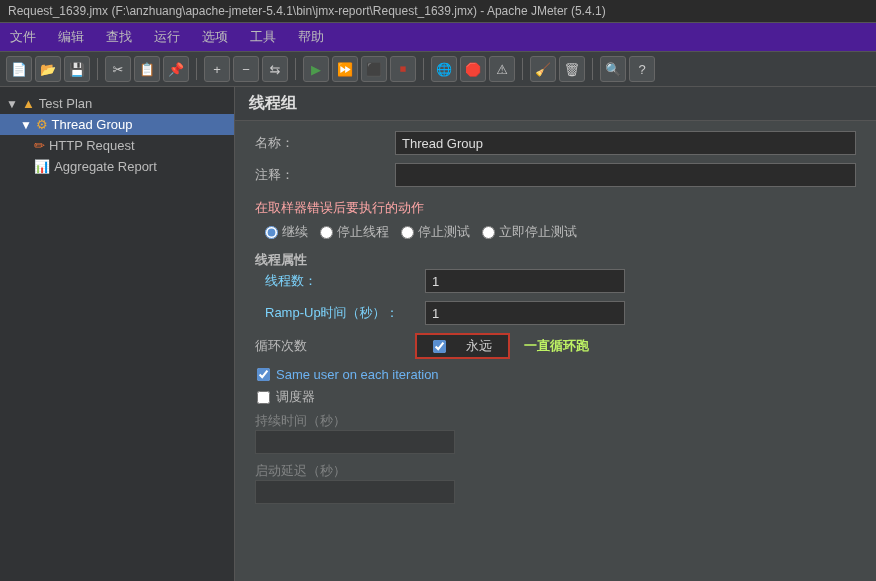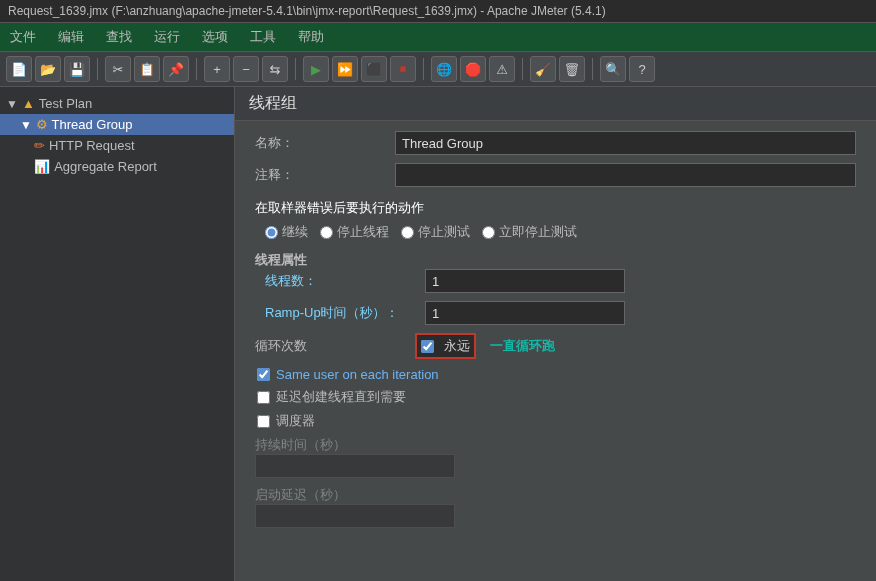--- a/index.html
+++ b/index.html
@@ -12,21 +12,21 @@
       font-size: 12px;
       padding: 4px 8px;
       border-bottom: 1px solid #555;
       white-space: nowrap;
       overflow: hidden;
       text-overflow: ellipsis;
     }
 
     
     .menu-bar {
-      background: #14532d;
+      background: #4c1d95;
       border-bottom: 1px solid #555;
       padding: 3px 6px;
       display: flex;
       gap: 14px;
       color: #bbb;
       font-size: 13px;
     }
     .menu-bar span { cursor: pointer; padding: 2px 4px; }
 
     
@@ -86,21 +86,21 @@
       overflow-y: auto;
       padding: 0;
     }
 
     
     .section-header {
       background: #3c3f41;
       border-bottom: 1px solid #555;
       padding: 6px 14px;
       font-size: 16px;
-      font-weight: normal;
+      font-weight: bold;
       color: #ddd;
     }
 
     .form-area {
       padding: 10px 20px;
     }
 
     .form-row {
       display: flex;
       align-items: center;
@@ -118,21 +118,21 @@
       border: 1px solid #666;
       color: #ddd;
       padding: 3px 6px;
       font-size: 13px;
       flex: 1;
       height: 24px;
     }
 
     
     .subsection-label {
-      color: #ffffff;
+      color: #fca5a5;
       font-size: 13px;
       margin-bottom: 6px;
       padding-top: 4px;
     }
 
     .radio-group {
       display: flex;
       align-items: center;
       gap: 12px;
       flex-wrap: wrap;
@@ -187,28 +187,28 @@
     }
     .loop-label {
       color: #bbb;
       font-size: 13px;
       min-width: 160px;
     }
     .forever-box {
       display: flex;
       align-items: center;
       border: 2px solid #c0392b;
-      padding: 2px 4px;
+      padding: 2px 16px;
       background: #2b2b2b;
-      gap: 10px;
+      gap: 20px;
     }
     .forever-box input[type="checkbox"] { accent-color: #5a8fd0; cursor: pointer; }
     .forever-text { color: #ccc; font-size: 13px; }
     .loop-running-text {
-      color: #14b8a6;
+      color: #bef264;
       font-size: 13px;
       margin-left: 14px;
       font-weight: bold;
     }
 
     
     .check-row {
       display: flex;
       align-items: center;
       gap: 6px;
@@ -373,24 +373,20 @@
           <span class="forever-text">永远</span>
         </div>
         <span class="loop-running-text">一直循环跑</span>
       </div>
 
       <div class="check-row">
         <input type="checkbox" checked="" style="">
         <span>Same user on each iteration</span>
       </div>
 
-      <div class="check-row normal-color">
-        <input type="checkbox" style="">
-        <span>延迟创建线程直到需要</span>
-      </div>
 
       <div class="check-row normal-color">
         <input type="checkbox" style="">
         <span>调度器</span>
       </div>
 
       <div class="duration-row">
         <span class="duration-label">持续时间（秒）</span>
         <input class="duration-input" type="text" style="">
       </div>

